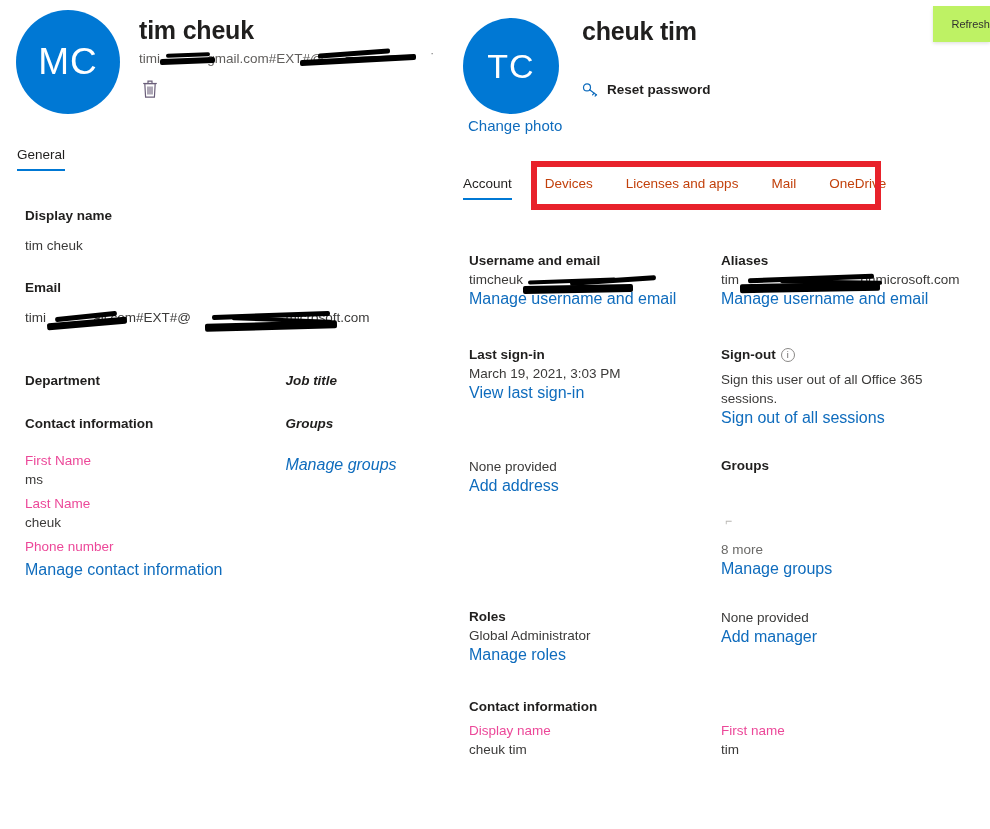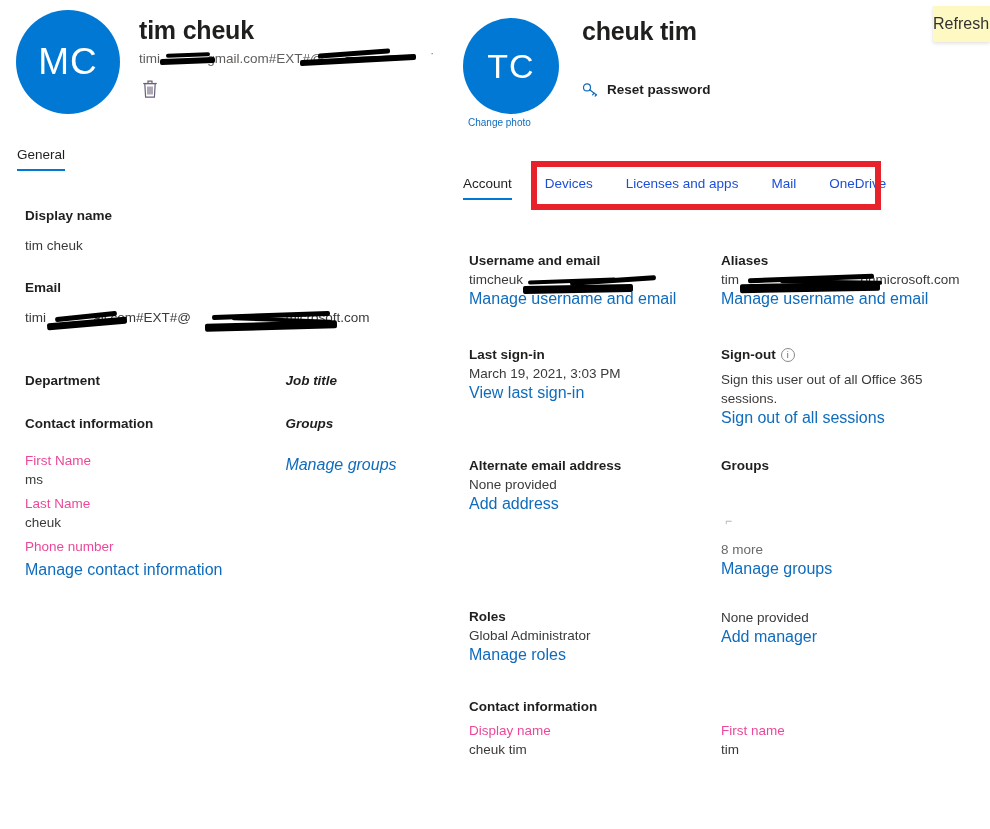--- a/index.html
+++ b/index.html
@@ -91,21 +91,21 @@
 
   #trash-btn {
     position: absolute;
     left: 140px; top: 78px;
     width: 20px; height: 22px;
     cursor: pointer;
   }
 
   .tabbar-tab {
     font-size: 13.5px;
-    color: #1d4ed8;
+    color: #c2410c;
     padding-bottom: 7px;
     cursor: pointer;
     white-space: nowrap;
   }
   .tabbar-tab.selected {
     border-bottom: 2.5px solid #0078d4;
     color: #201f1e;
   }
 
   #left-tabs {
@@ -124,21 +124,21 @@
   
   #right-pane {
     position: absolute;
     left: 460px; top: 0;
     width: 530px; height: 829px;
   }
   #right-avatar { left: 3px; top: 18px; width: 96px; height: 96px; font-size: 34px; }
   #change-photo {
     position: absolute;
     left: 8px; top: 117px;
-    font-size: 10px;
+    font-size: 15px;
     color: #0f6cbd;
     cursor: pointer;
   }
   #right-name {
     position: absolute;
     left: 122px; top: 17px;
     font-size: 25px;
     font-weight: bold;
     color: #201f1e;
     letter-spacing: -0.2px;
@@ -171,24 +171,24 @@
 
   #rc { position: absolute; left: 9px; top: 252px; width: 520px; }
   .rrow { display: flex; }
   .rcol { width: 252px; }
 
   
   #refresh-tooltip {
     position: absolute;
     left: 933px; top: 6px;
     width: 57px; height: 36px;
-    background: #fef9c3;
+    background: #bef264;
     box-shadow: 0 1.6px 3.6px rgba(0,0,0,0.13), 0 0.3px 0.9px rgba(0,0,0,0.10);
-    display: flex; align-items: center; justify-content: flex-start;
-    font-size: 16px;
+    display: flex; align-items: center; justify-content: flex-end;
+    font-size: 11px;
     color: #323130;
   }
   #refresh-tooltip:before {
     content: "";
     position: absolute;
     top: -7px; left: 27px;
     border-left: 7px solid transparent;
     border-right: 7px solid transparent;
     border-bottom: 7px solid #ffffff;
   }
@@ -360,21 +360,20 @@
         <div style="height:6px"></div>
         <div class="val" style="width:215px;">Sign this user out of all Office 365 sessions.</div>
         <div class="lnk">Sign out of all sessions</div>
       </div>
     </div>
 
     <div style="height:30px"></div>
 
     <div class="rrow">
       <div class="rcol">
-        <div class="sect-head">Alternate email address</div>
         <div class="val">None provided</div>
         <div class="lnk">Add address</div>
       </div>
       <div class="rcol">
         <div class="sect-head">Groups</div>
         <div style="height:8px"></div>
         <div class="val ghost">&nbsp;</div>
         <div class="val ghost">&nbsp;</div>
         <div class="val ghost">&nbsp;</div>
         <div class="val" style="color:#6b6a68;">8 more</div>

